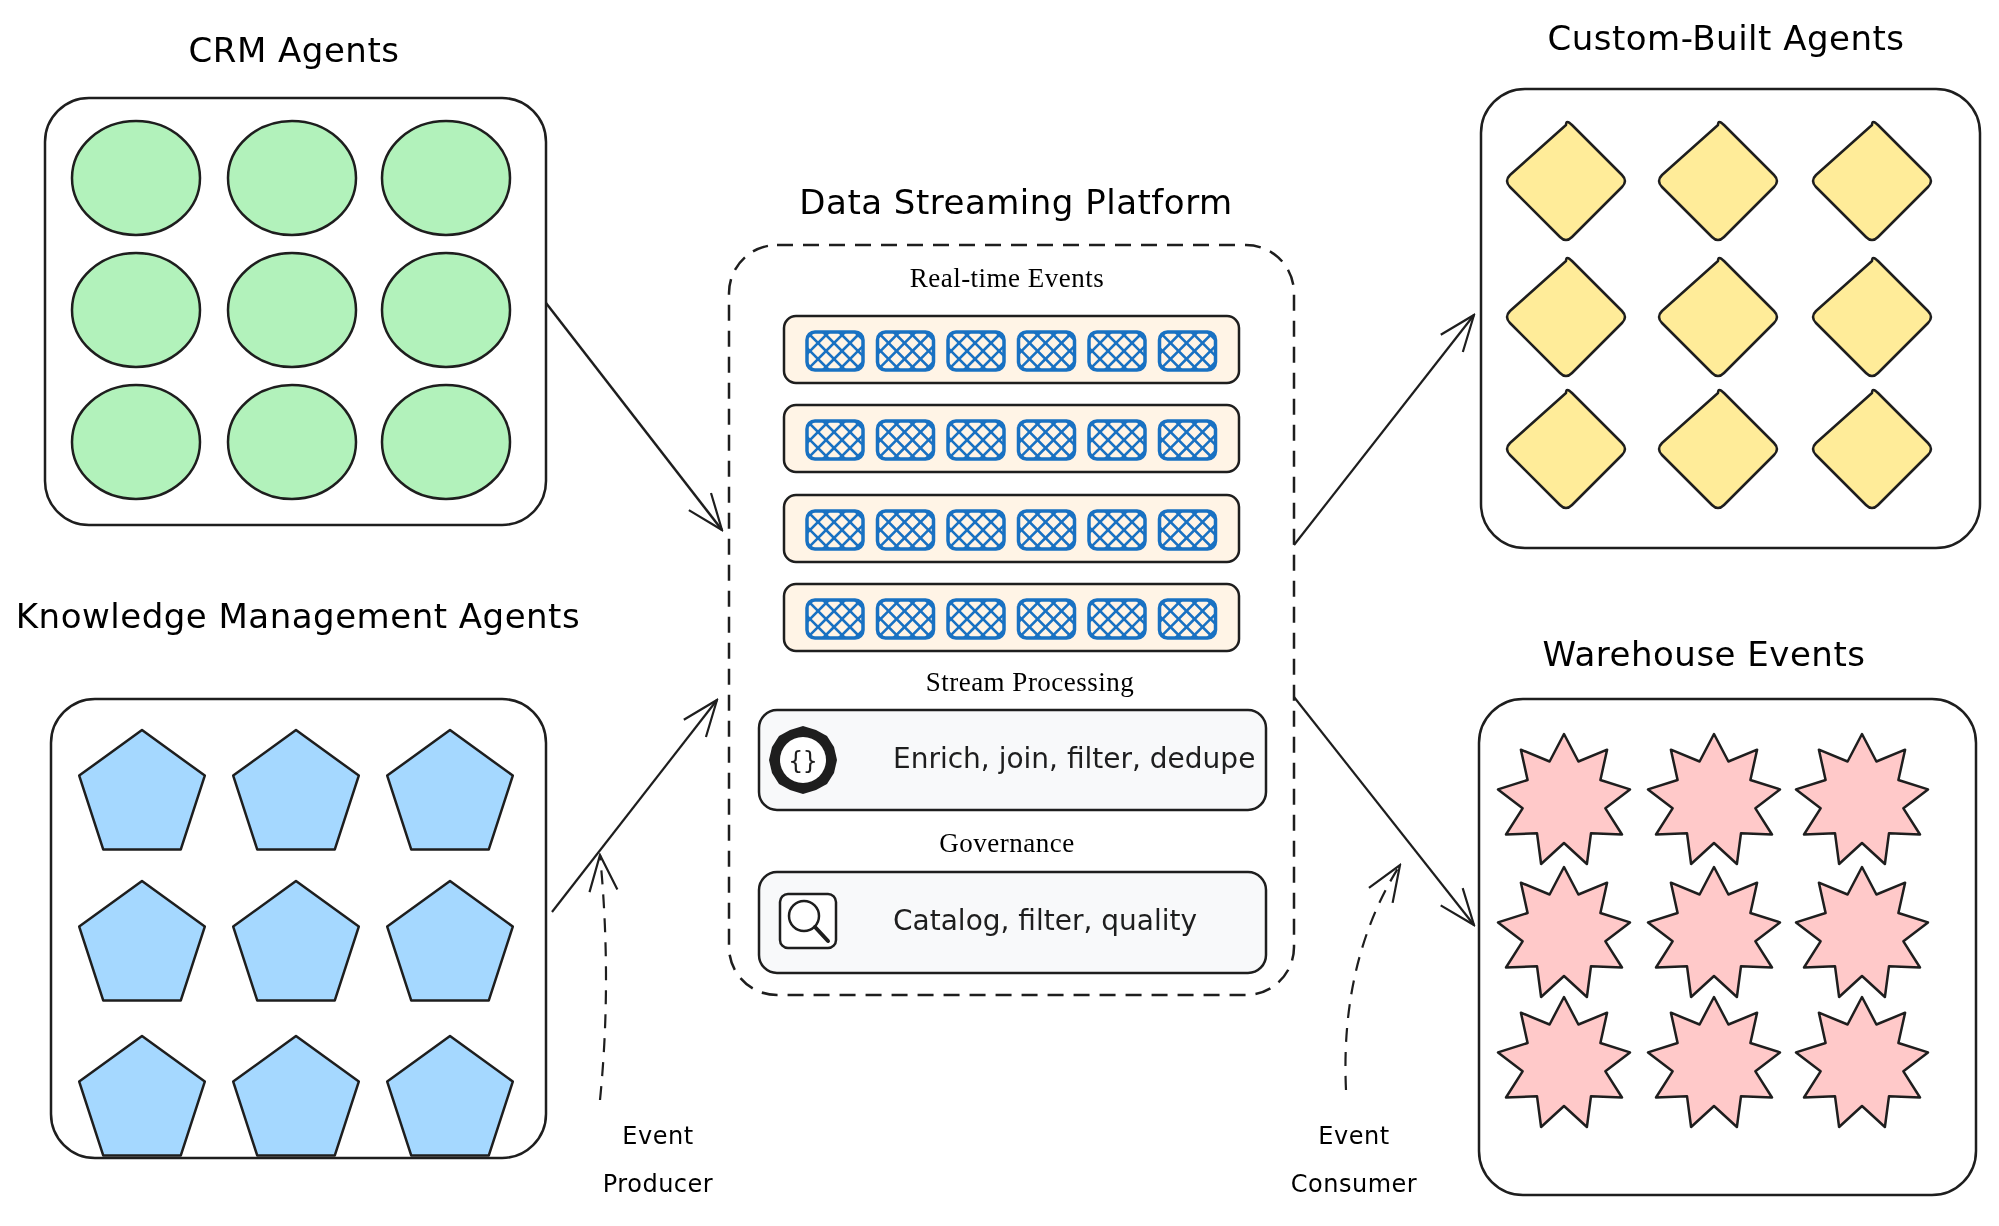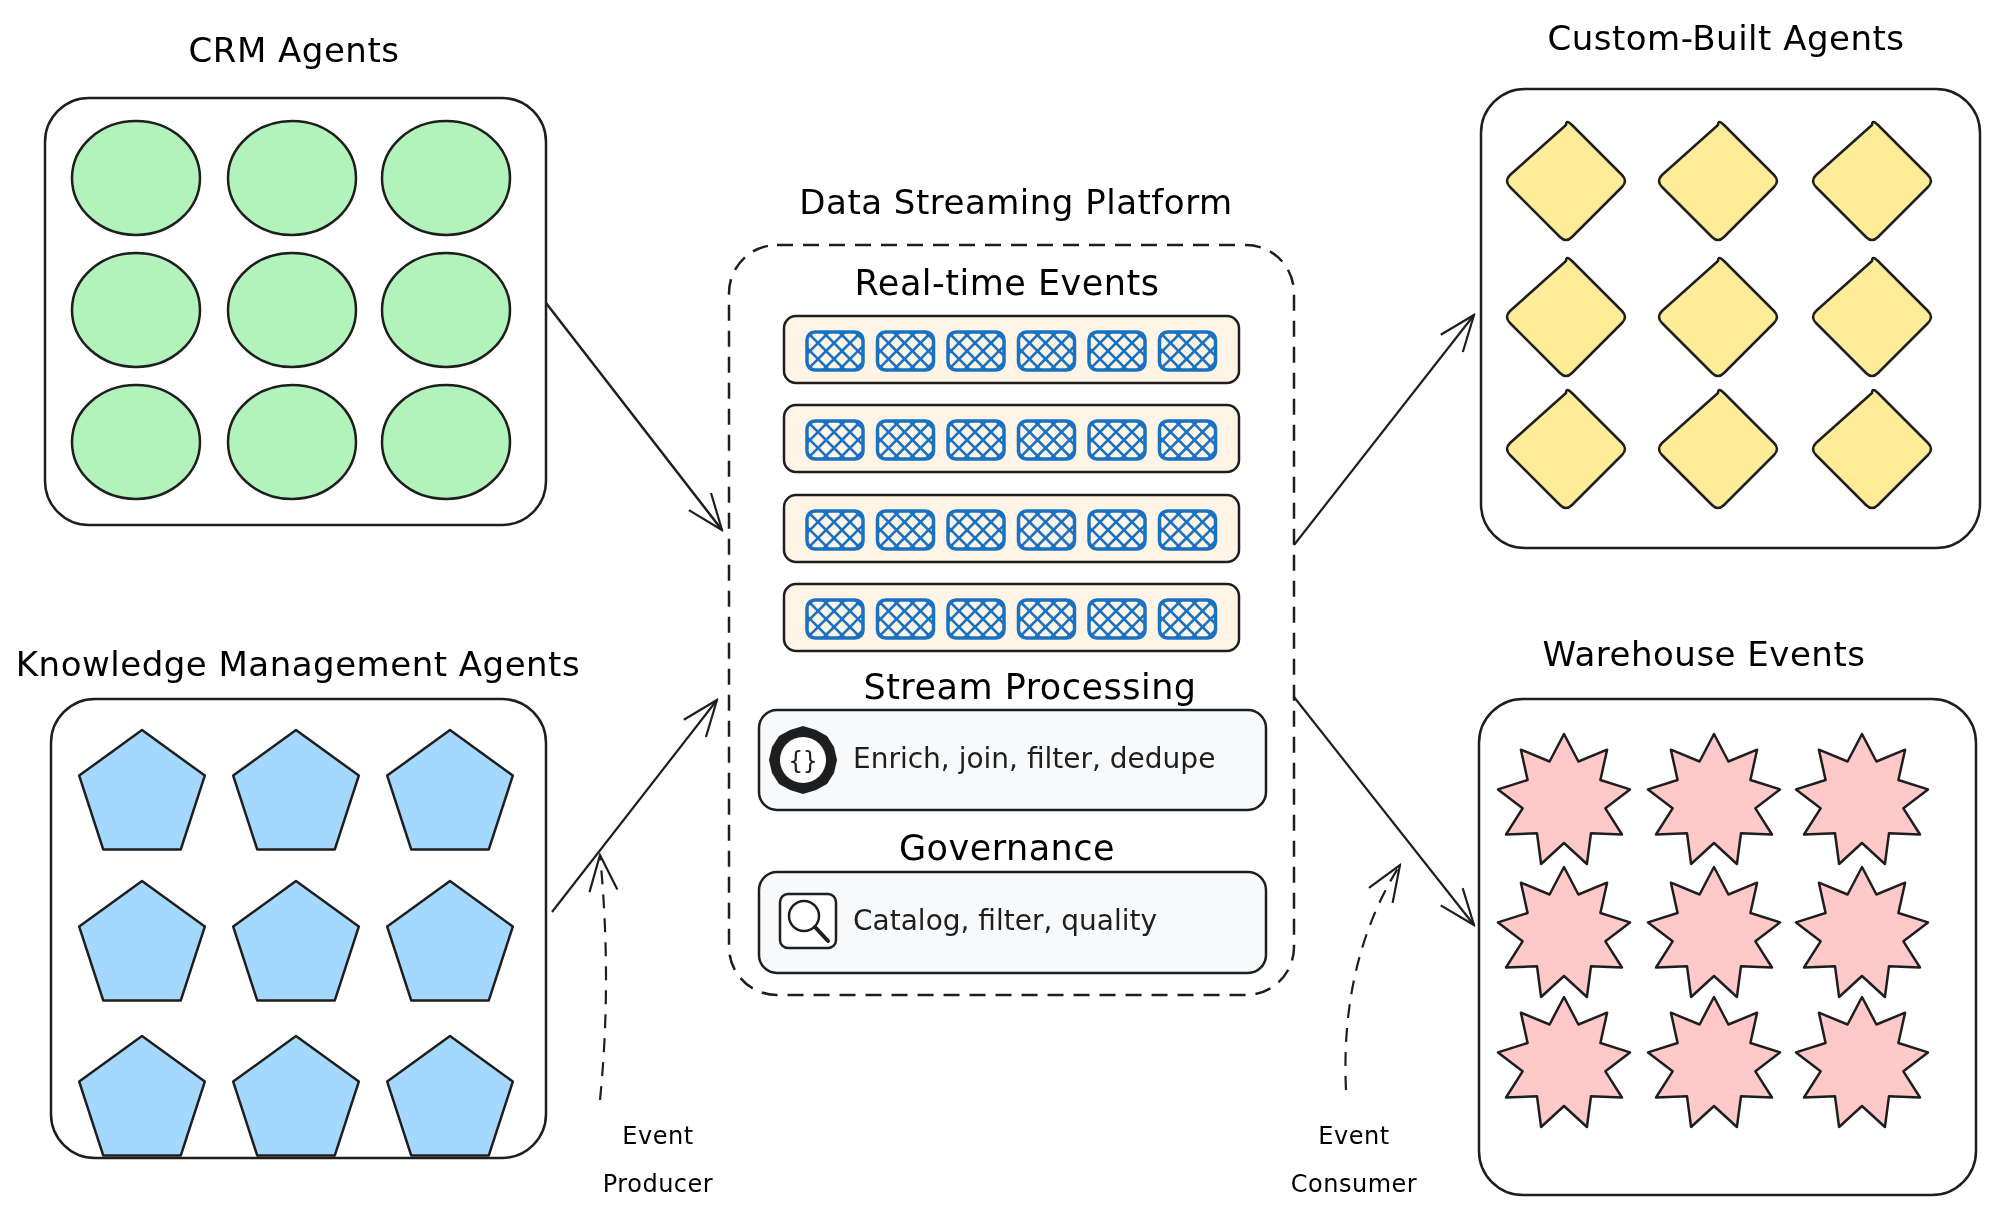--- a/index.html
+++ b/index.html
@@ -2,24 +2,24 @@
 <html><head>
 <meta charset="utf-8">
 <style>
   html, body { margin: 0; padding: 0; background: #ffffff; }
   body { width: 1999px; height: 1226px; position: relative; overflow: hidden;
          font-family: "DejaVu Sans", sans-serif; color: #1e1e1e; }
   #canvas { position: absolute; left: 0; top: 0; }
   .lbl { position: absolute; transform: translateX(-50%); white-space: nowrap;
          font-family: "DejaVu Sans", sans-serif; color: #000000; letter-spacing: 0.5px; }
   .lbl-lg { font-size: 34px; }
-  .lbl-md { font-size: 35px; }
+  .lbl-md { font-size: 27px; font-family: Liberation Serif, serif; }
   .lbl-bottom { font-size: 24px; text-align: center; line-height: 48px; }
   .proc-text { position: absolute; font-size: 28px; white-space: nowrap;
-               font-family: "DejaVu Sans", sans-serif; color: #1e1e1e; }
+               font-family: "DejaVu Sans", sans-serif; color: #1e1e1e; margin-left: 40px; }
 </style>
 </head>
 <body>
 
 <svg id="canvas" width="1999" height="1226" viewBox="0 0 1999 1226" xmlns="http://www.w3.org/2000/svg">
   <g id="groups-layer">
       <rect x="45" y="98" width="501" height="427" rx="44" ry="44" fill="#ffffff" stroke="#1e1e1e" stroke-width="2.5"></rect>
       <ellipse cx="136" cy="178" rx="64" ry="57" fill="#b2f2bb" stroke="#1e1e1e" stroke-width="2.5" stroke-linejoin="round"></ellipse>
       <ellipse cx="292" cy="178" rx="64" ry="57" fill="#b2f2bb" stroke="#1e1e1e" stroke-width="2.5" stroke-linejoin="round"></ellipse>
       <ellipse cx="446" cy="178" rx="64" ry="57" fill="#b2f2bb" stroke="#1e1e1e" stroke-width="2.5" stroke-linejoin="round"></ellipse>
@@ -718,21 +718,21 @@
   </defs>
   <line x1="546" y1="303" x2="722" y2="530" stroke="#1e1e1e" stroke-width="2.5" marker-end="url(#arrowhead-lg)"></line>
   <line x1="552" y1="912" x2="717" y2="700" stroke="#1e1e1e" stroke-width="2.2" marker-end="url(#arrowhead-lg)"></line>
   <line x1="1294" y1="545" x2="1474" y2="315" stroke="#1e1e1e" stroke-width="2.2" marker-end="url(#arrowhead-lg)"></line>
   <line x1="1294" y1="697" x2="1474" y2="925" stroke="#1e1e1e" stroke-width="2.2" marker-end="url(#arrowhead-lg)"></line>
   <path d="M 600 1100 Q 612 980 600 855" fill="none" stroke="#1e1e1e" stroke-width="2.2" stroke-dasharray="14 10" marker-end="url(#arrowhead-lg)"></path>
   <path d="M 1346 1090 Q 1340 960 1400 865" fill="none" stroke="#1e1e1e" stroke-width="2.2" stroke-dasharray="14 10" marker-end="url(#arrowhead-lg)"></path>
 </svg>
 
 <div class="lbl lbl-lg" style="left:294px; top:30px;">CRM Agents</div>
-<div class="lbl lbl-lg" style="left:298px; top:644px;">Knowledge Management Agents</div>
+<div class="lbl lbl-lg" style="left:298px; top:596px;">Knowledge Management Agents</div>
 <div class="lbl lbl-lg" style="left:1726px; top:18px;">Custom-Built Agents</div>
 <div class="lbl lbl-lg" style="left:1704px; top:634px;">Warehouse Events</div>
 <div class="lbl lbl-lg" style="left:1016px; top:182px;text-align:center;">Data Streaming Platform</div>
 
 <div class="lbl lbl-md" style="left:1007px; top:263px;">Real-time Events</div>
 <div class="lbl lbl-md" style="left:1030px; top:667px;">Stream Processing</div>
 <div class="lbl lbl-md" style="left:1007px; top:828px;">Governance</div>
 
 <div class="proc-text" style="left:853px; top:742px;">Enrich, join, filter, dedupe</div>
 <div class="proc-text" style="left:853px; top:904px;">Catalog, filter, quality</div>

